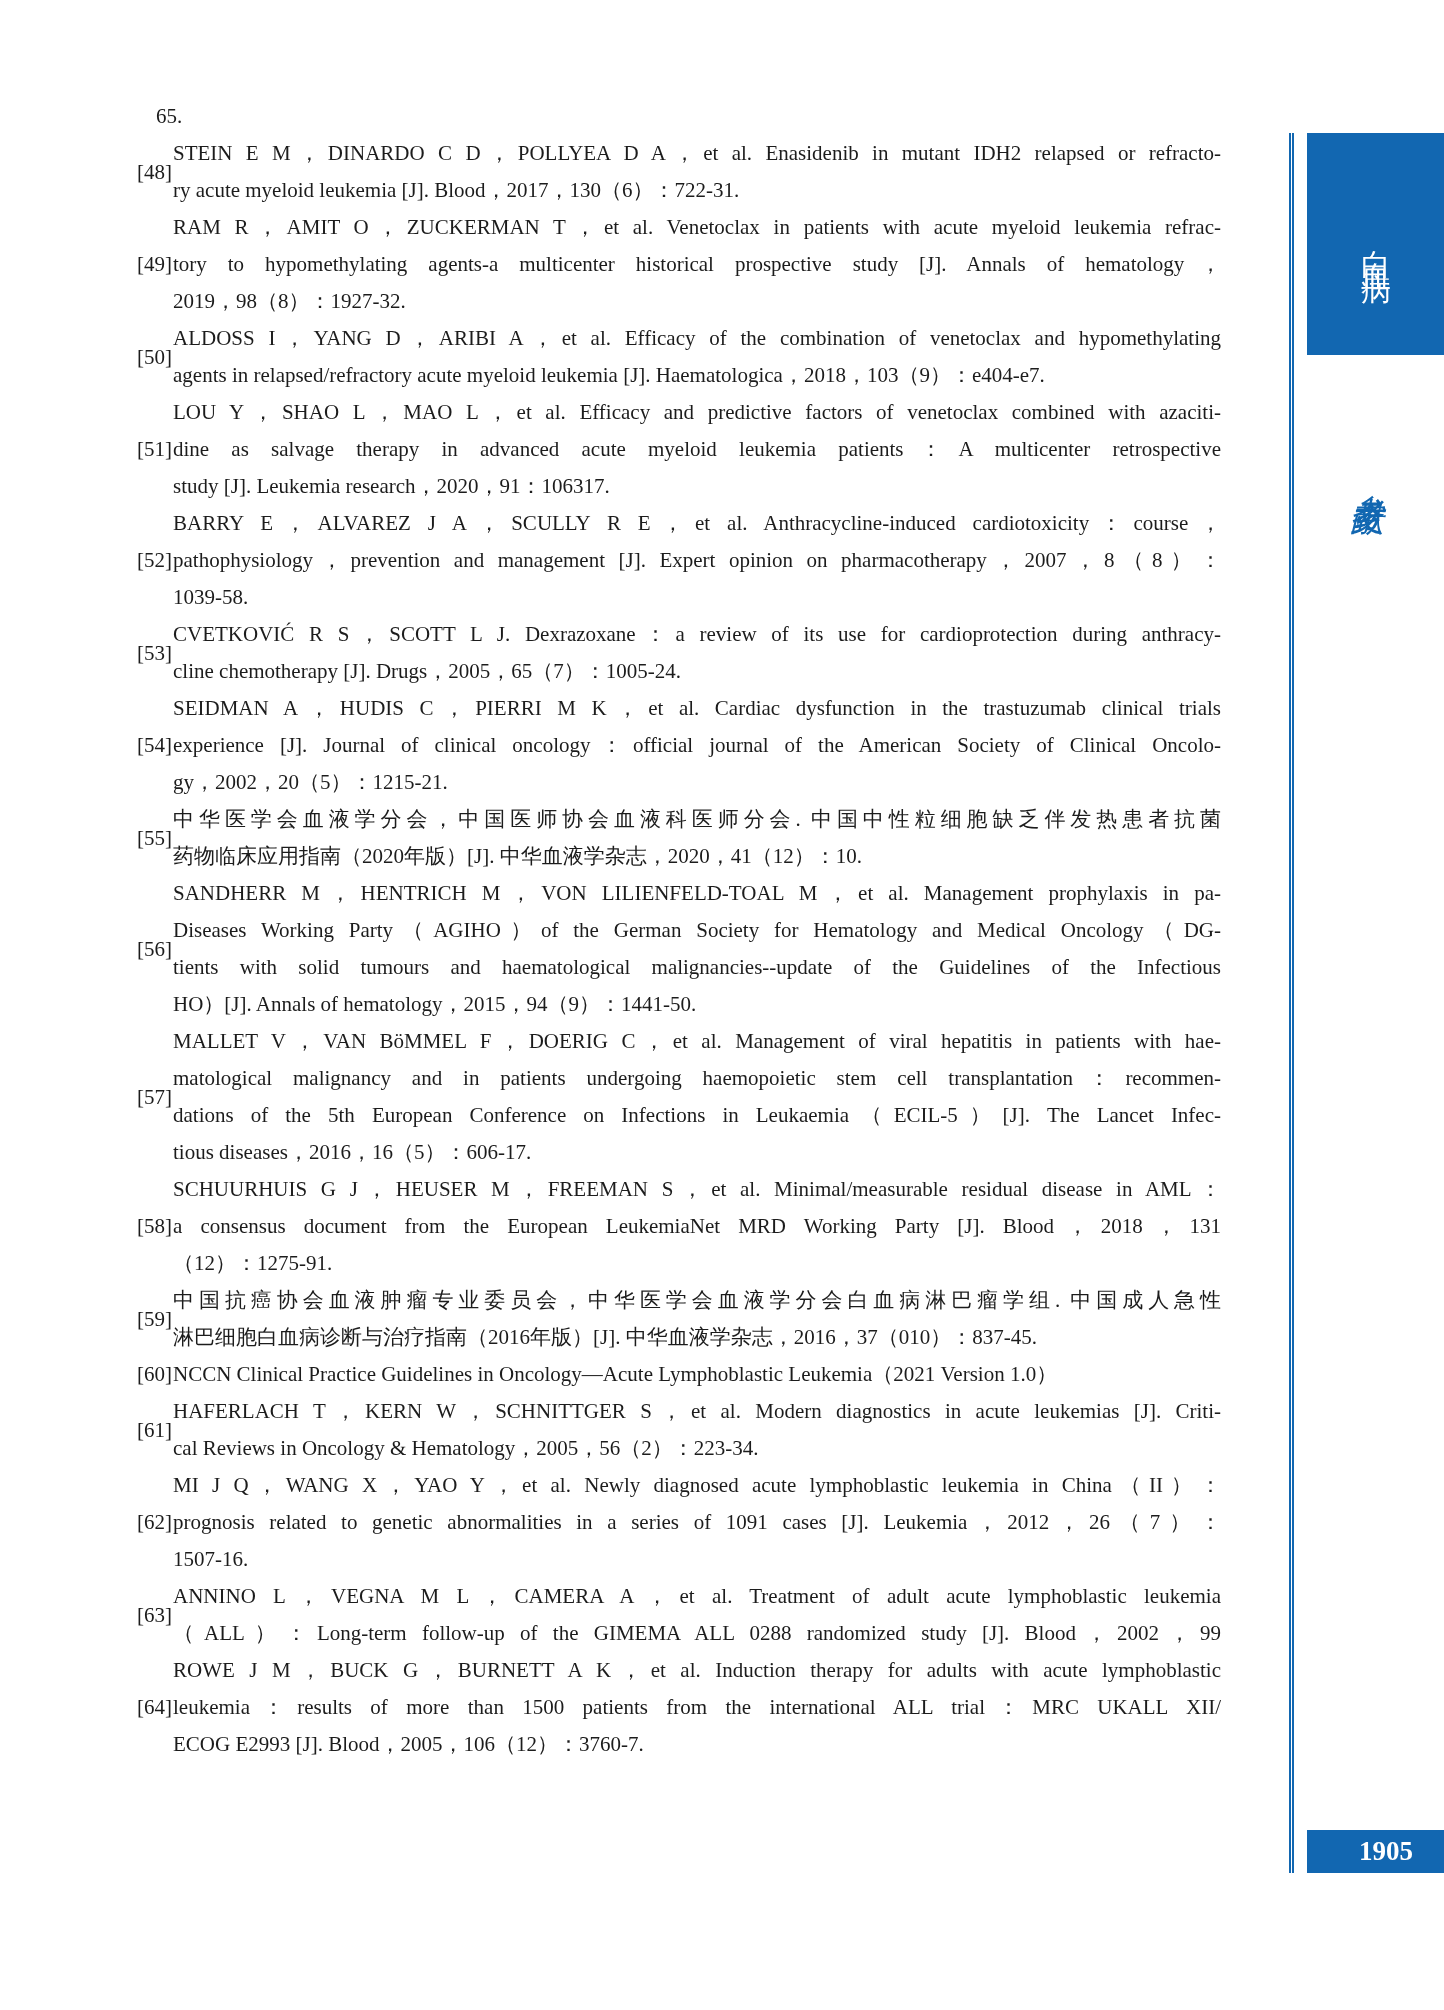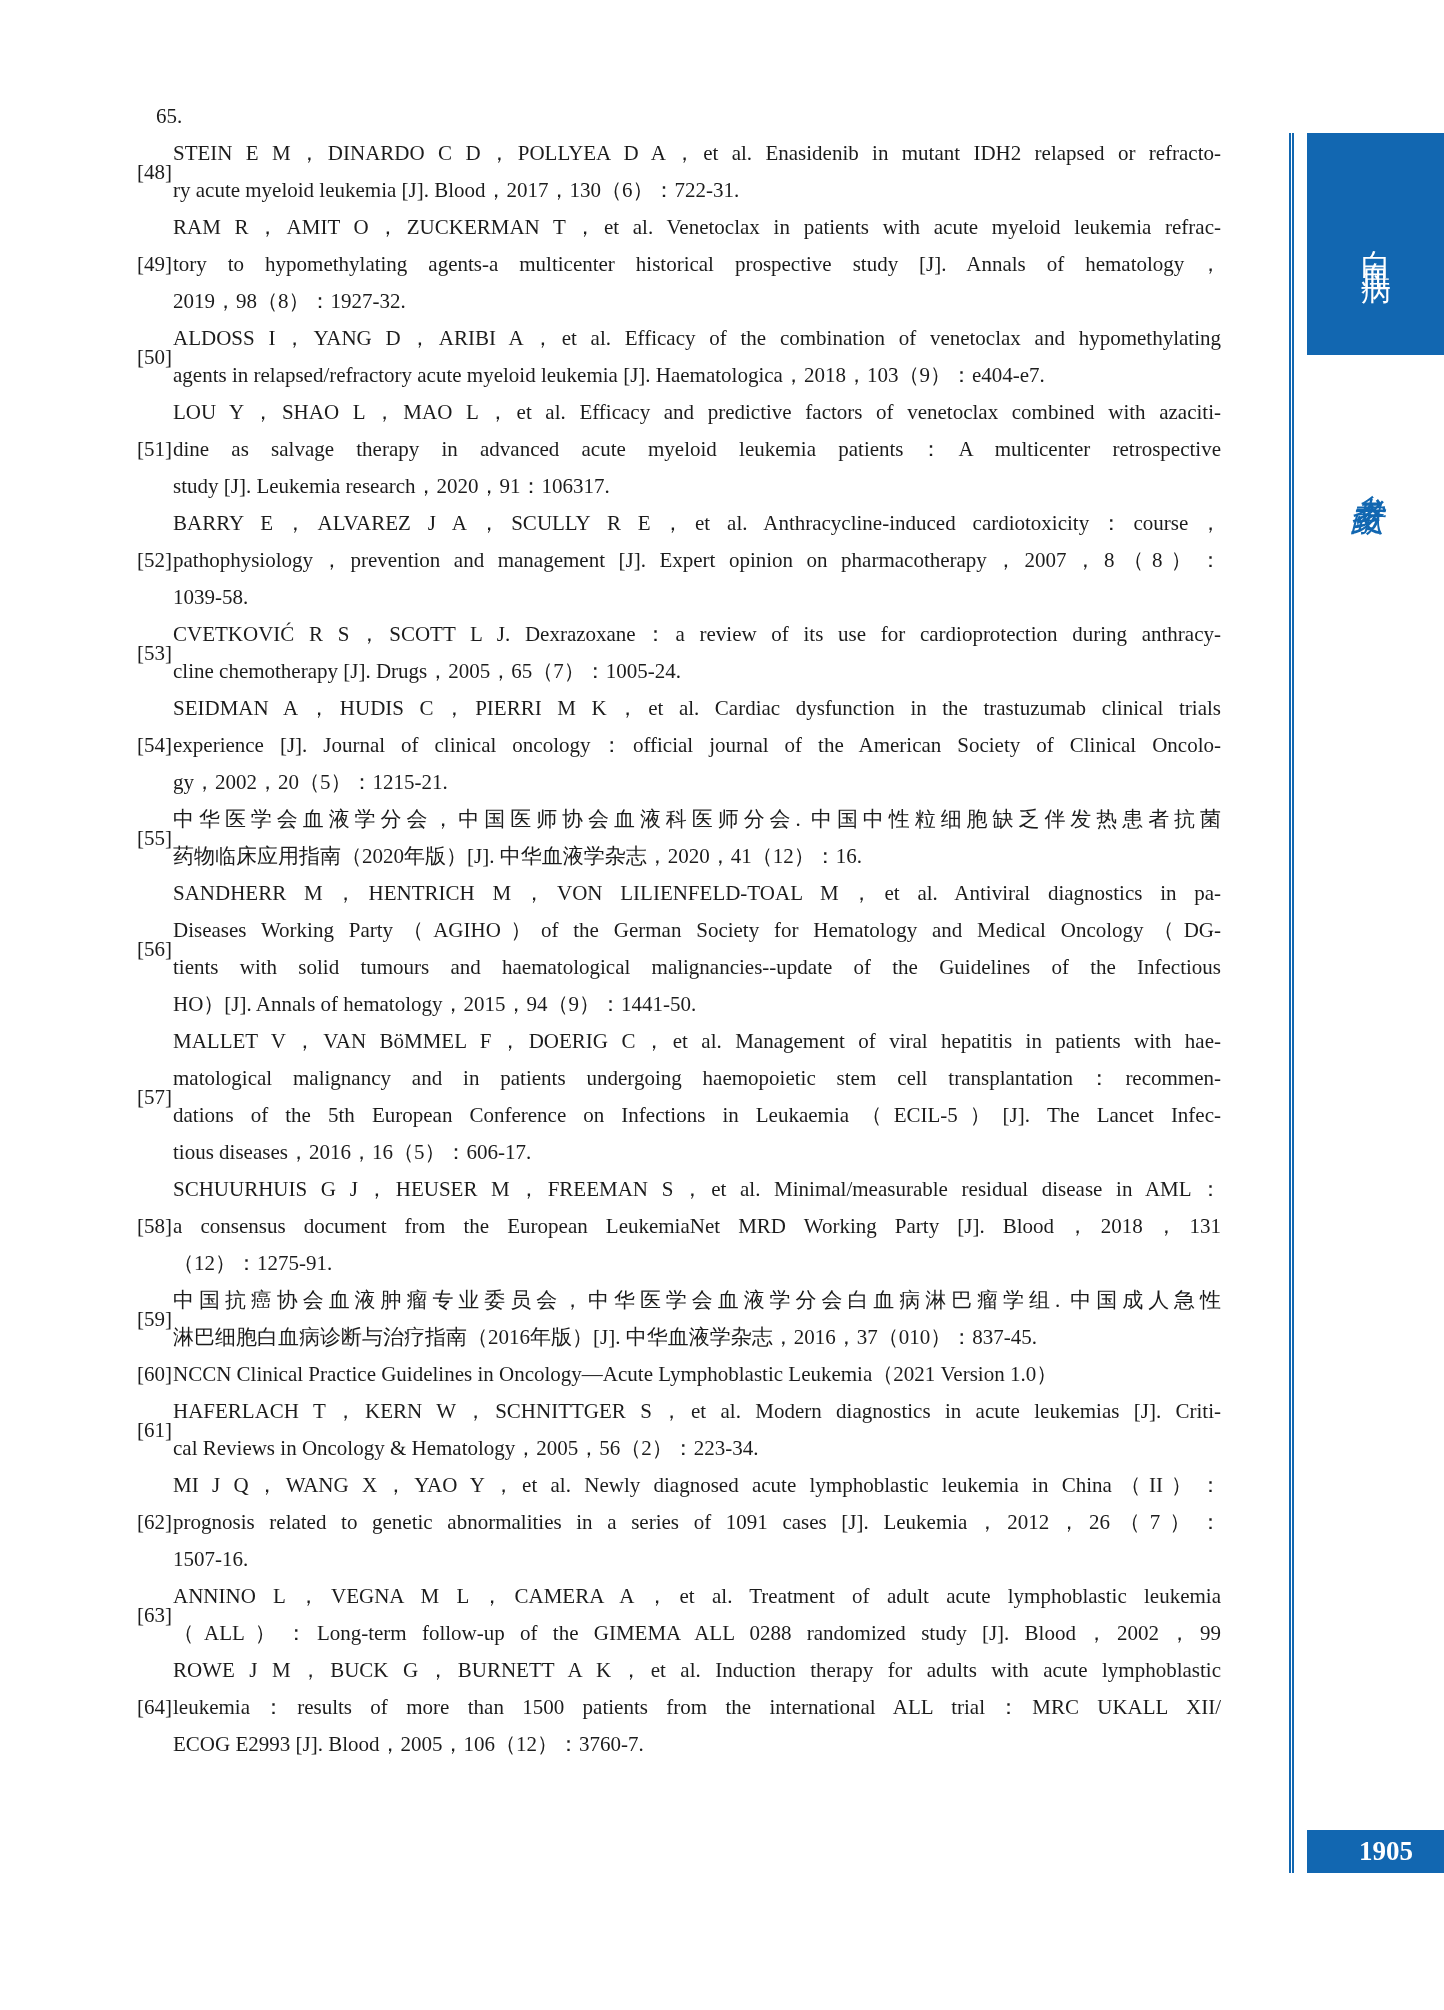--- a/index.html
+++ b/index.html
@@ -128,27 +128,27 @@
         <div class="ref-lines">
           <div class="ref-line just">SEIDMAN A，HUDIS C，PIERRI M K，et al. Cardiac dysfunction in the trastuzumab clinical trials</div>
           <div class="ref-line just">experience [J]. Journal of clinical oncology：official journal of the American Society of Clinical Oncolo-</div>
           <div class="ref-line">gy，2002，20（5）：1215-21.</div>
         </div>
       </div>
       <div class="ref-item">
         <span class="ref-num">[55]</span>
         <div class="ref-lines">
           <div class="ref-line just">中华医学会血液学分会，中国医师协会血液科医师分会. 中国中性粒细胞缺乏伴发热患者抗菌</div>
-          <div class="ref-line">药物临床应用指南（2020年版）[J]. 中华血液学杂志，2020，41（12）：16.</div>
+          <div class="ref-line">药物临床应用指南（2020年版）[J]. 中华血液学杂志，2020，41（12）：10.</div>
         </div>
       </div>
       <div class="ref-item">
         <span class="ref-num">[56]</span>
         <div class="ref-lines">
-          <div class="ref-line just">SANDHERR M，HENTRICH M，VON LILIENFELD-TOAL M，et al. Antiviral diagnostics in pa-</div>
+          <div class="ref-line just">SANDHERR M，HENTRICH M，VON LILIENFELD-TOAL M，et al. Management prophylaxis in pa-</div>
           <div class="ref-line just">Diseases Working Party（AGIHO）of the German Society for Hematology and Medical Oncology（DG-</div>
           <div class="ref-line just">tients with solid tumours and haematological malignancies--update of the Guidelines of the Infectious</div>
           <div class="ref-line">HO）[J]. Annals of hematology，2015，94（9）：1441-50.</div>
         </div>
       </div>
       <div class="ref-item">
         <span class="ref-num">[57]</span>
         <div class="ref-lines">
           <div class="ref-line just">MALLET V，VAN BöMMEL F，DOERIG C，et al. Management of viral hepatitis in patients with hae-</div>
           <div class="ref-line just">matological malignancy and in patients undergoing haemopoietic stem cell transplantation：recommen-</div>

